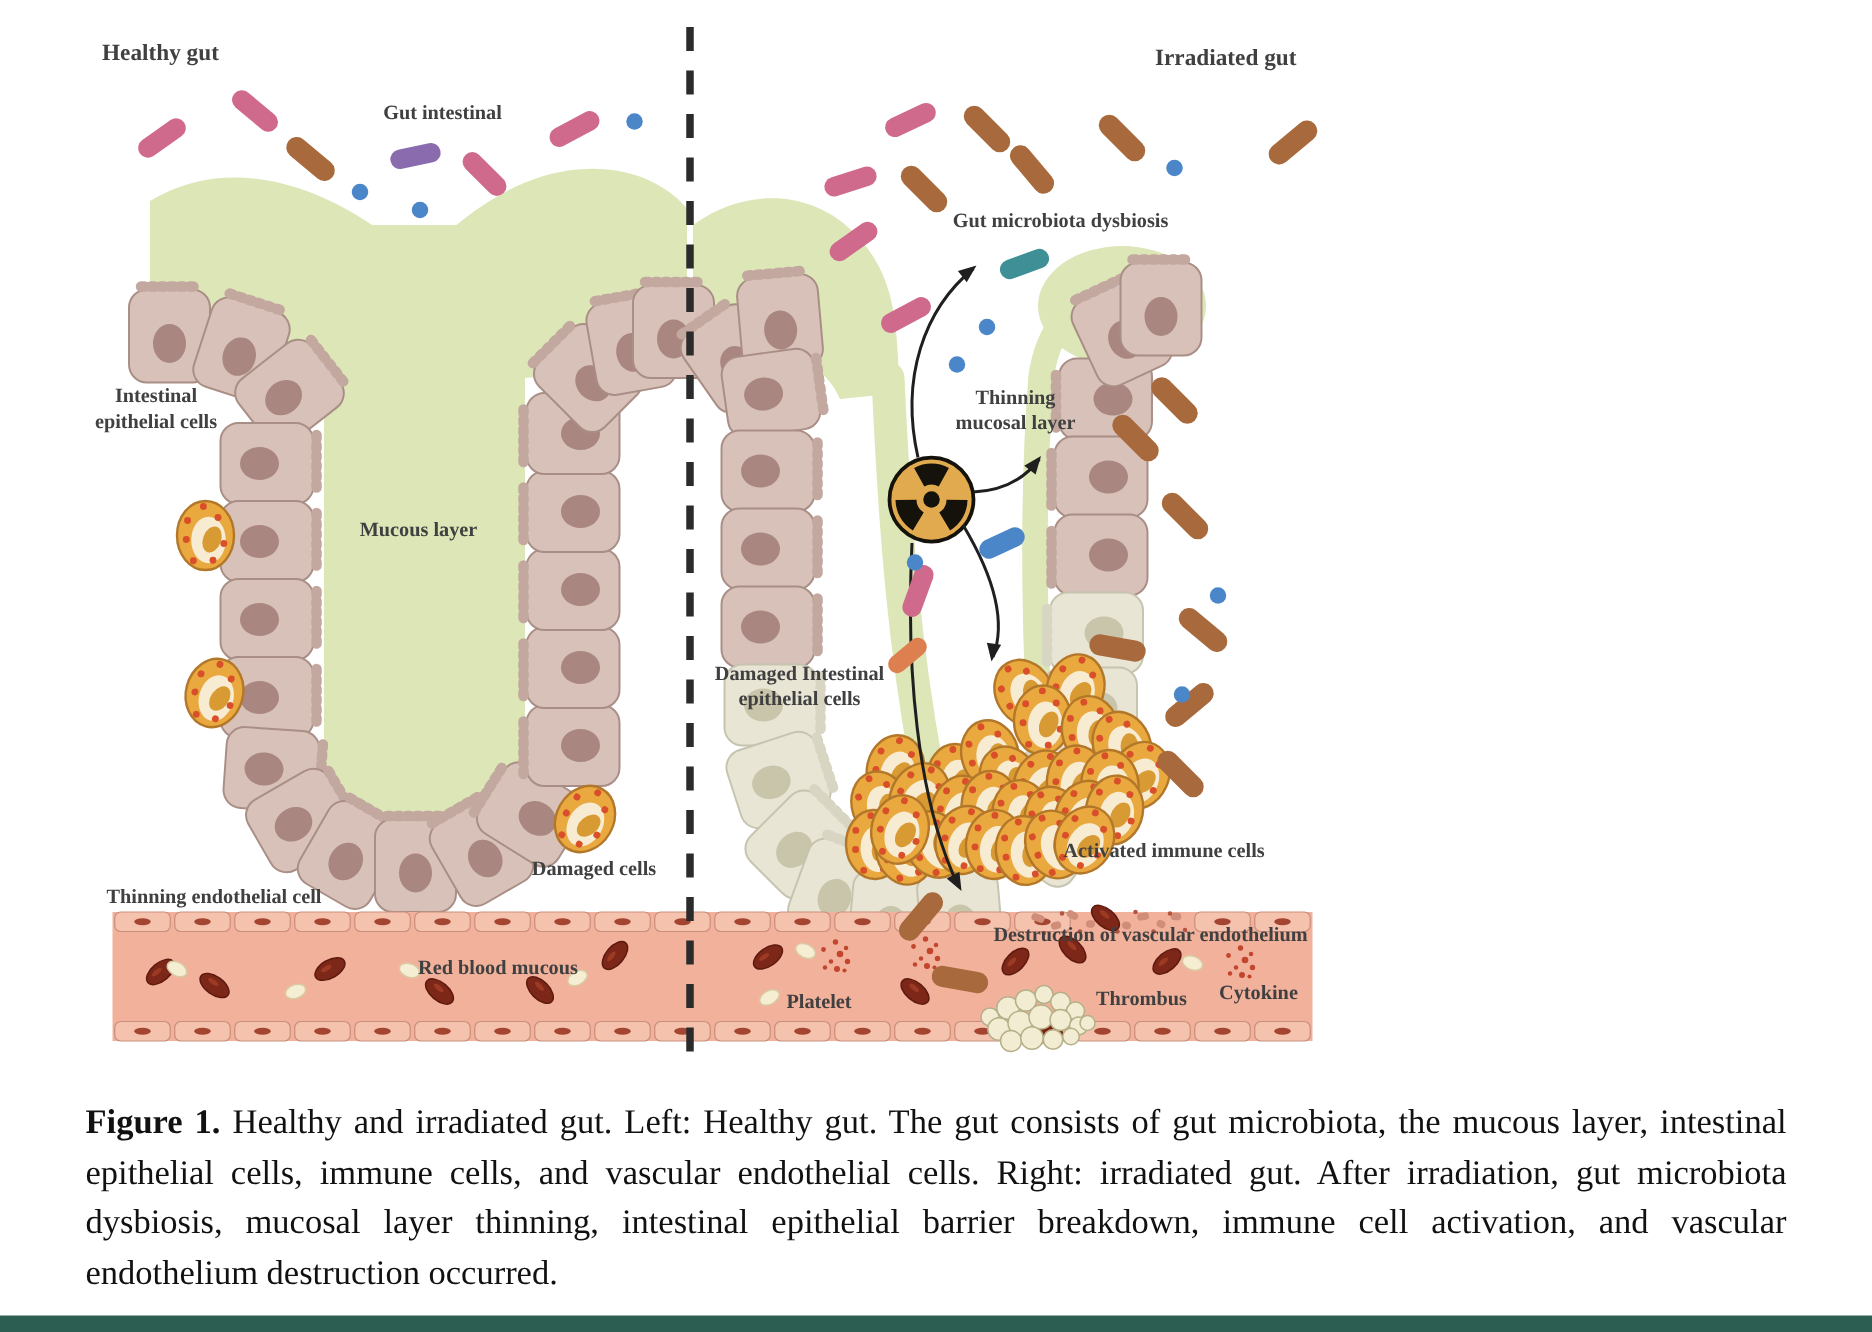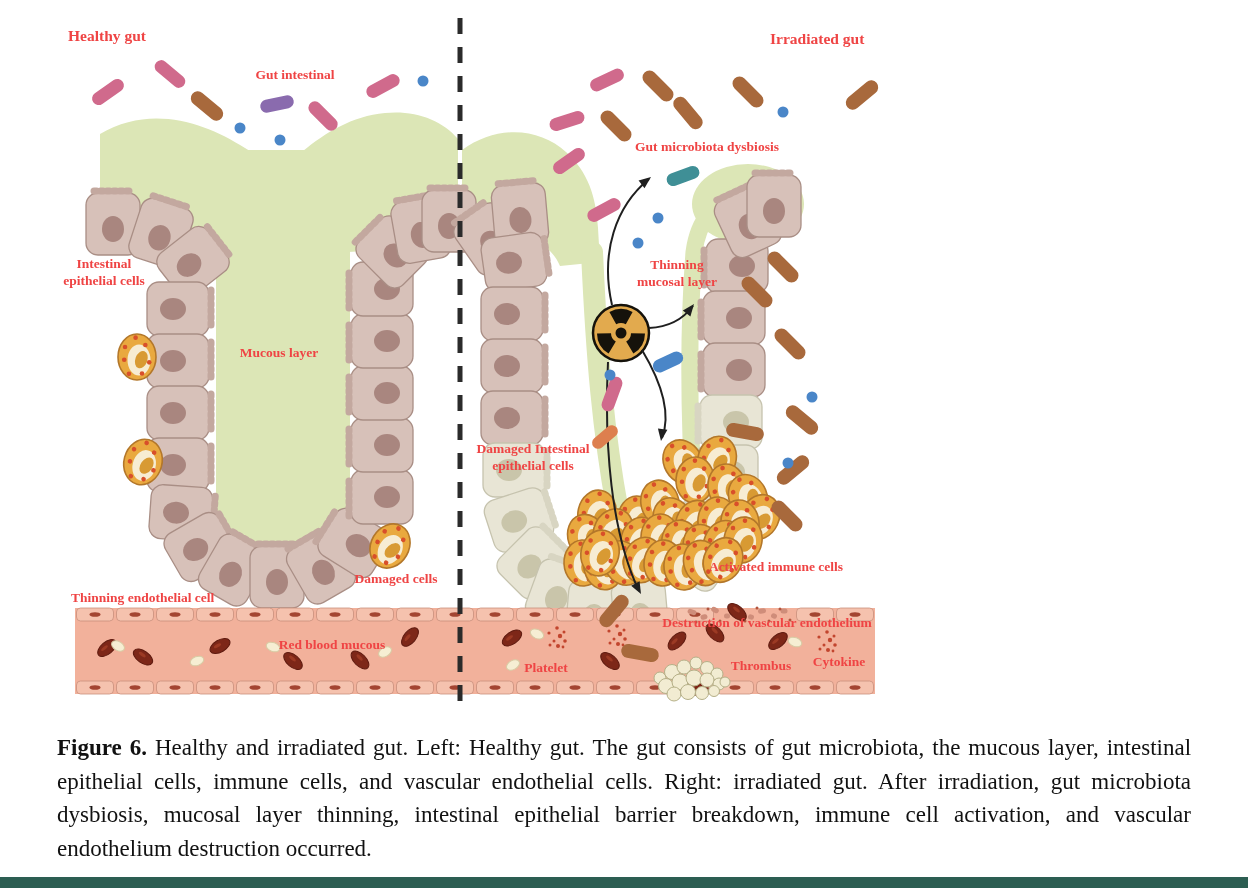--- a/index.html
+++ b/index.html
@@ -1,20 +1,20 @@
 <!DOCTYPE html>
 <html><head>
 <meta charset="utf-8">
 <style>
   html,body{margin:0;padding:0;background:#ffffff;}
   .page{position:relative;width:1248px;height:888px;background:#ffffff;overflow:hidden;
         font-family:"Liberation Serif","DejaVu Serif",serif;}
   .fig{position:absolute;left:0;top:0;width:1248px;height:730px;}
   .fig svg{position:absolute;left:0;top:0;}
-  .lbl{position:absolute;font-weight:bold;font-size:13.5px;color:#ef4444;white-space:nowrap;
+  .lbl{position:absolute;font-weight:bold;font-size:13.5px;color:#404040;white-space:nowrap;
        line-height:17px;text-align:center;}
   .lbl.center{transform:translateX(-50%);}
   .title{font-size:15.5px;}
   .caption{position:absolute;left:57px;top:731px;width:1134px;font-size:23px;line-height:33.5px;
            color:#111;text-align:justify;}
   .caption .cap-label{font-weight:bold;}
   .bottom-bar{position:absolute;left:0;bottom:0;width:1248px;height:11px;background:#2c5e52;}
 </style>
 </head>
 <body>
@@ -936,18 +936,18 @@
     </div>
 
     <div class="lbl center" style="left:776px;top:558px;">Activated immune cells</div>
     <div class="lbl center" style="left:767px;top:589px;margin-top:25px;">Destruction of vascular endothelium</div>
     <div class="lbl center" style="left:546px;top:659px;">Platelet</div>
     <div class="lbl center" style="left:761px;top:657px;">Thrombus</div>
     <div class="lbl center" style="left:839px;top:653px;">Cytokine</div>
   </div>
 
   <div class="caption">
-    <span class="cap-label">Figure 6.</span>
+    <span class="cap-label">Figure 1.</span>
     <span>Healthy and irradiated gut. Left: Healthy gut. The gut consists of gut microbiota, the mucous layer, intestinal epithelial cells, immune cells, and vascular endothelial cells. Right: irradiated gut. After irradiation, gut microbiota dysbiosis, mucosal layer thinning, intestinal epithelial barrier breakdown, immune cell activation, and vascular endothelium destruction occurred.</span>
   </div>
 
   <div class="bottom-bar"></div>
 </div>
 
 </body></html>

